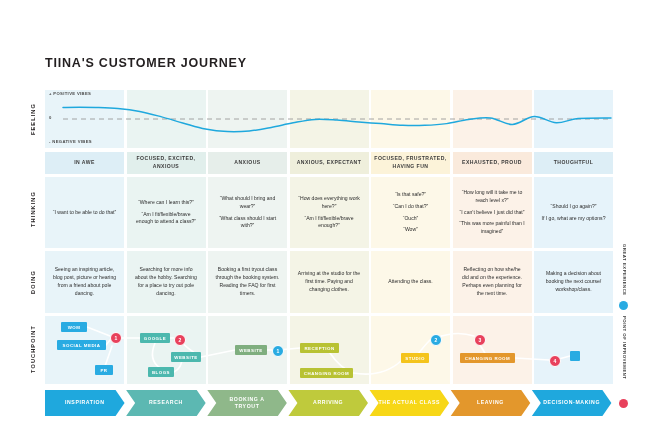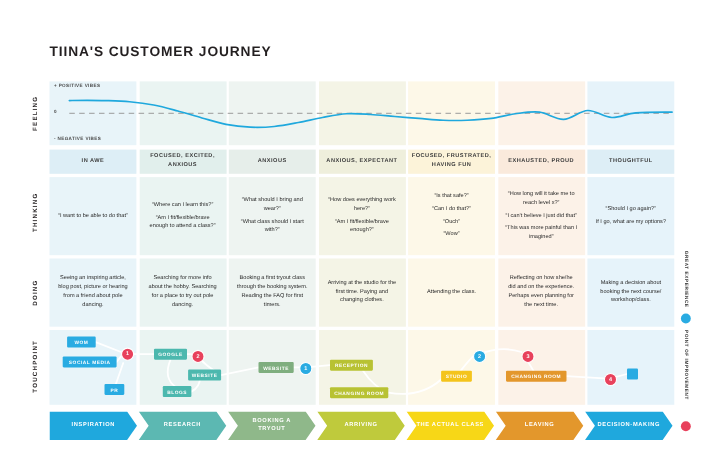--- a/index.html
+++ b/index.html
@@ -3,21 +3,21 @@
 <meta charset="utf-8">
 <style>
   html,body{margin:0;padding:0;}
   body{
     width:660px;height:426px;
     background:#ffffff;
     font-family:"Liberation Sans", sans-serif;
     overflow:hidden;
     position:relative;
   }
-  #board{position:absolute;left:0;top:0;width:660px;height:312px;}
+  #board{position:absolute;left:0;top:16px;width:660px;height:312px;}
 
   
   .title{
     position:absolute;left:45px;top:40px;
     font-size:12.5px;font-weight:bold;letter-spacing:.8px;
     color:#231f20;
   }
 
   
   .rowlabel{

